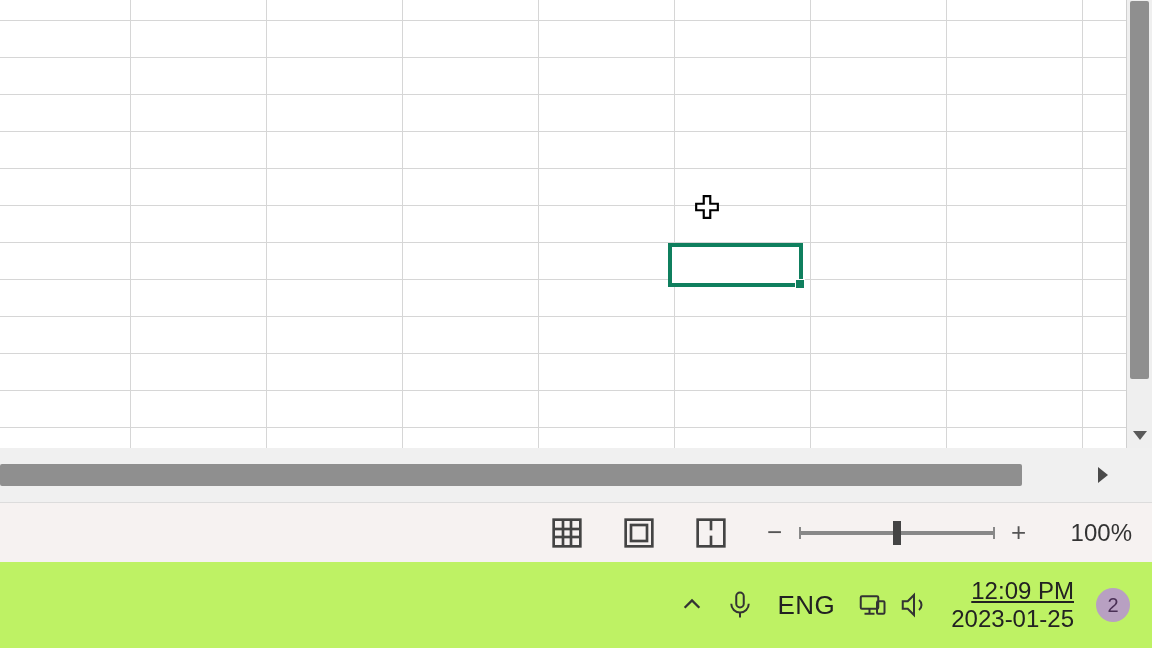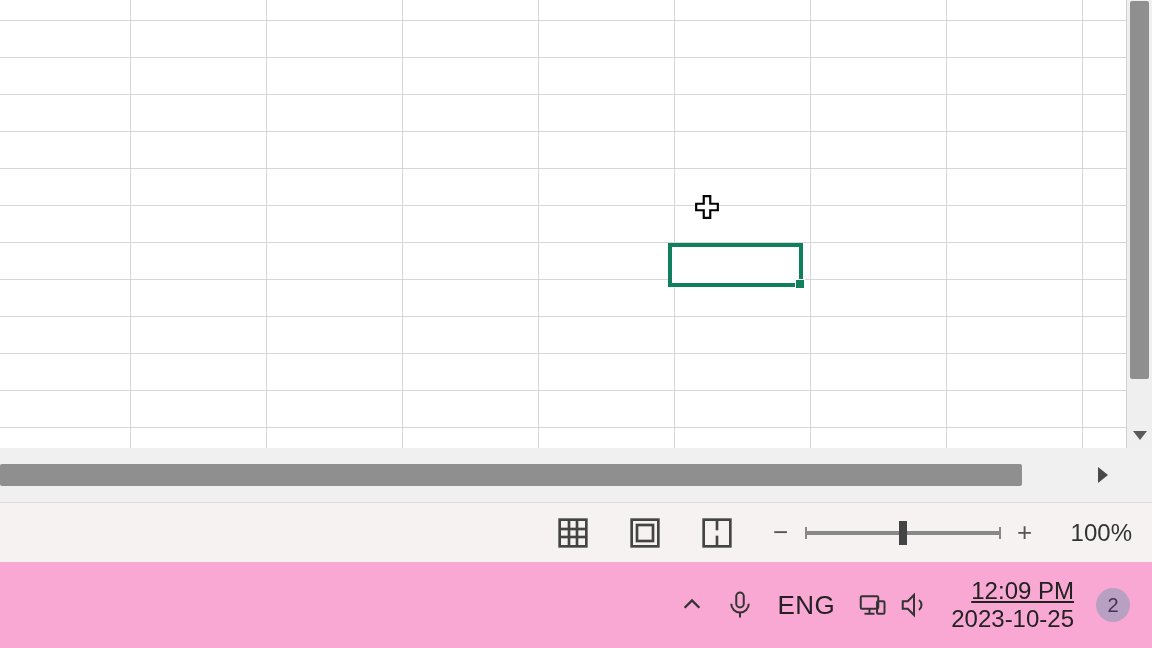--- a/index.html
+++ b/index.html
@@ -104,26 +104,26 @@
     .zoom-sign { width: 28px; height: 28px; display: flex; align-items: center; justify-content: center; font-size: 26px; color: #555; cursor: pointer; font-weight: 300; }
     .zoom-track { width: 196px; height: 4px; background: #888; position: relative; }
     .zoom-track::before, .zoom-track::after {
       content: ""; position: absolute; top: -4px; width: 2px; height: 12px; background: #888;
     }
     .zoom-track::before { left: 0; }
     .zoom-track::after { right: 0; }
     .zoom-track .thumb {
       position: absolute; left: 50%; top: -10px; width: 8px; height: 24px; background: #444; transform: translateX(-50%);
     }
-    .zoom-label { font-size: 24px; color: #333; margin-left: 14px; }
+    .zoom-label { font-size: 24px; color: #333; margin-left: 20px; }
     
     
     .taskbar {
       height: 86px;
-      background: #f9a8d4;
+      background: #bef264;
       display: flex; align-items: center; justify-content: flex-end;
       padding: 0 22px; gap: 22px;
     }
     .tray-item { display: flex; align-items: center; justify-content: center; cursor: pointer; }
     .chev { width: 22px; height: 22px; }
     .mic svg, .netvol svg { width: 30px; height: 30px; fill: none; stroke: #333; stroke-width: 1.6; }
     .netvol { display: flex; gap: 12px; align-items: center; }
     .lang { font-size: 26px; color: #222; letter-spacing: 0.5px; }
     .clock { display: flex; flex-direction: column; align-items: flex-end; }
     .clock .time { font-size: 24px; color: #222; text-decoration: underline; }
@@ -218,20 +218,20 @@
           <line x1="6" y1="19" x2="14" y2="19"></line>
           <rect x="16" y="9" width="6" height="10" rx="1"></rect>
         </svg>
       <svg viewBox="0 0 24 24">
           <path d="M3 9 H7 L12 4 V20 L7 15 H3 Z"></path>
           <path d="M16 8 a5 5 0 0 1 0 8"></path>
         </svg>
     </div>
     <div class="tray-item clock">
       <div class="time">12:09 PM</div>
-      <div class="date">2023-10-25</div>
+      <div class="date">2023-01-25</div>
     </div>
     <div class="tray-item">
       <div class="notif">2</div>
     </div>
   </div>
 
 </div>
 
 </body></html>

